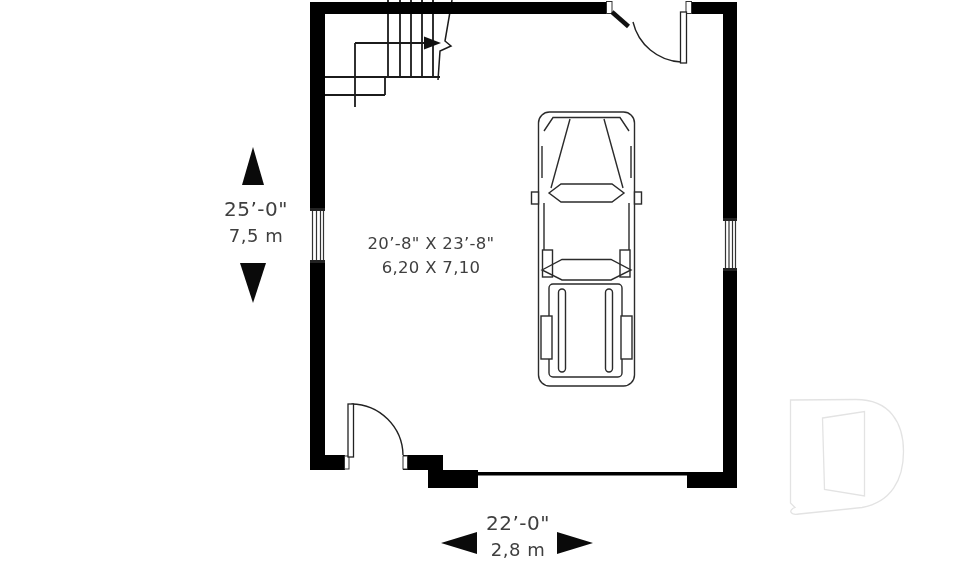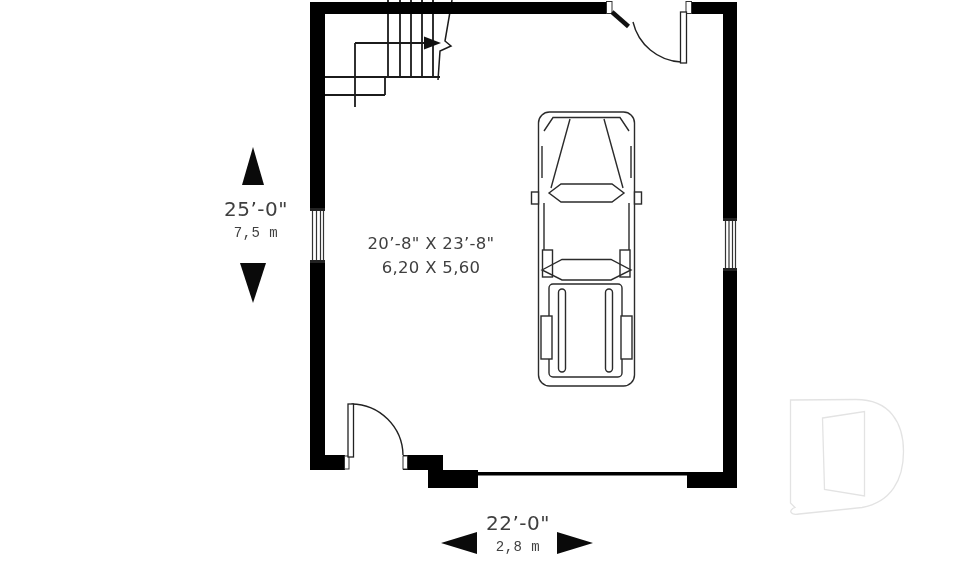--- a/index.html
+++ b/index.html
@@ -12,21 +12,21 @@
   }
   #plan-svg { position:absolute; left:0; top:0; }
   .dim-text {
     position:absolute;
     color:#3f3f3f;
     text-align:center;
     letter-spacing:0.5px;
     white-space:nowrap;
   }
   .imp { font-size:20px; }
-  .met { font-size:14px;font-family:Liberation Mono, monospace; }
+  .met { font-size:18px; }
   .room-line { font-size:16.5px; letter-spacing:0.3px; }
   .tri { position:absolute; width:0; height:0; }
   .tri-up    { border-left:11px solid transparent; border-right:11px solid transparent; border-bottom:38px solid #0a0a0a; }
   .tri-down  { border-left:13px solid transparent; border-right:13px solid transparent; border-top:40px solid #0a0a0a; }
   .tri-left  { border-top:11px solid transparent; border-bottom:11px solid transparent; border-right:36px solid #0a0a0a; }
   .tri-right { border-top:11px solid transparent; border-bottom:11px solid transparent; border-left:36px solid #0a0a0a; }
 </style>
 </head>
 <body>
 
@@ -110,21 +110,21 @@
 
   <div>
     <div class="tri tri-up" style="left:242px; top:147px;"></div>
     <div class="dim-text imp" style="left:204px; top:197px; width:104px;">25’-0"</div>
     <div class="dim-text met" style="left:204px; top:225px; width:104px;">7,5 m</div>
     <div class="tri tri-down" style="left:240px; top:263px;"></div>
   </div>
 
   <div>
     <div class="dim-text room-line" style="left:351px; top:234px; width:160px;">20’-8" X 23’-8"</div>
-    <div class="dim-text room-line" style="left:351px; top:258px; width:160px;">6,20 X 5,60</div>
+    <div class="dim-text room-line" style="left:351px; top:258px; width:160px;">6,20 X 7,10</div>
   </div>
 
   <div>
     <div class="tri tri-left" style="left:441px; top:532px;"></div>
     <div class="dim-text imp" style="left:456px; top:511px; width:124px;">22’-0"</div>
     <div class="dim-text met" style="left:456px; top:539px; width:124px;">2,8 m</div>
     <div class="tri tri-right" style="left:557px; top:532px;"></div>
   </div>
 
 </div>

